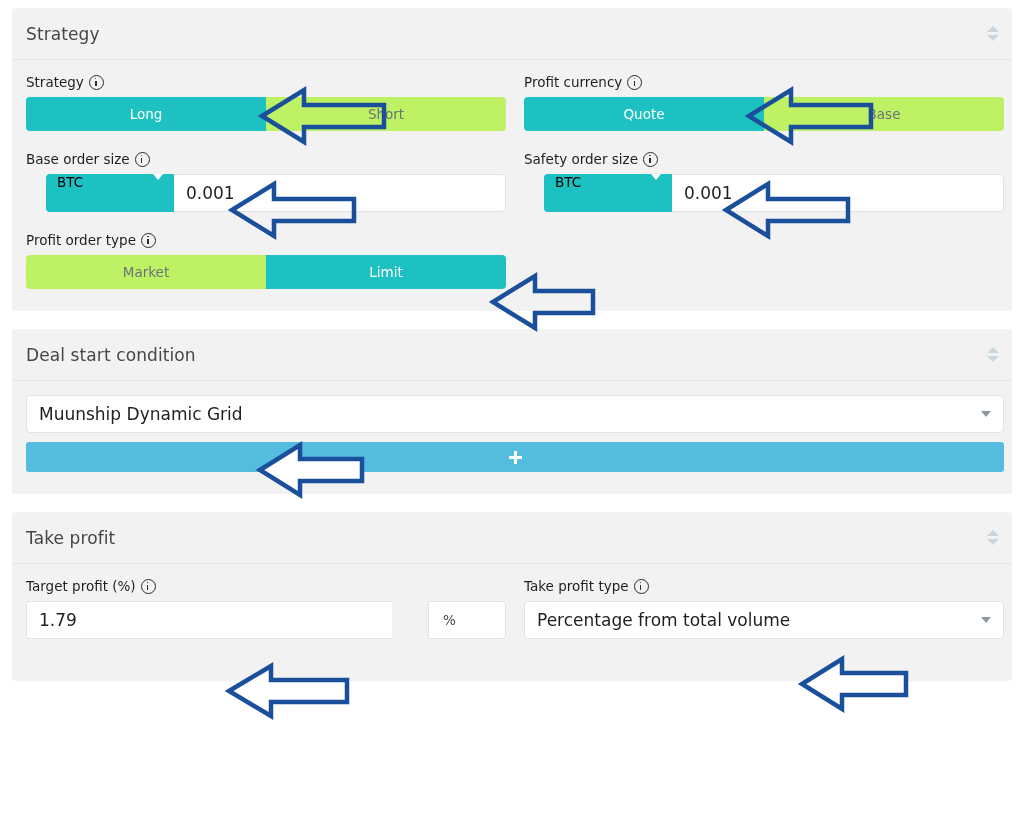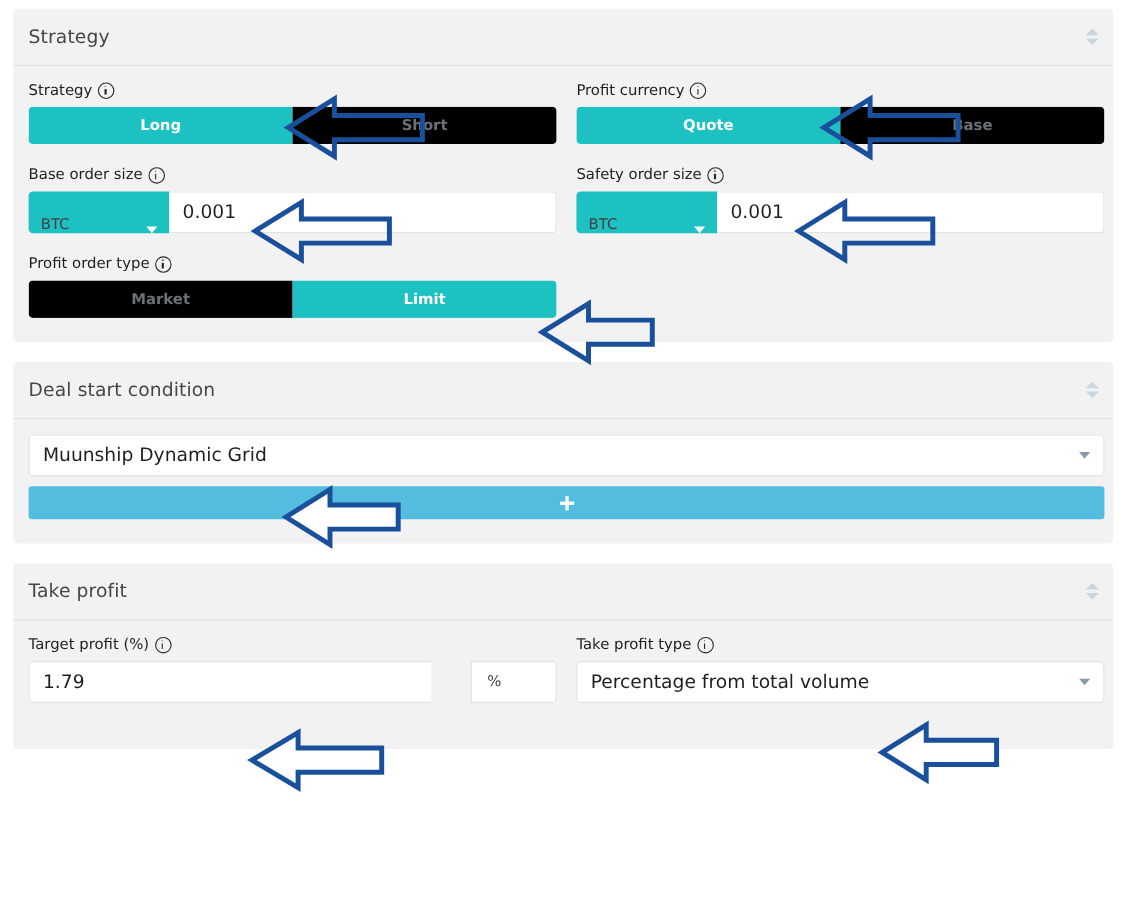--- a/index.html
+++ b/index.html
@@ -110,59 +110,59 @@
     background: #2b2b2b;
   }
 
   
   .seg {
     display: flex;
     height: 34px;
     border-radius: 4px;
     overflow: hidden;
     width: 100%;
-    font-weight: bold;
   }
   .seg-item {
     flex: 1 1 50%;
     display: flex;
     align-items: center;
     justify-content: center;
     font-size: 13.5px;
     cursor: pointer;
     user-select: none;
   }
   .seg-item.on {
     background: #1dc1c1;
     color: #ffffff;
   }
   .seg-item.off {
-    background: #000000;
+    background: #bef264;
     color: #6b7178;
     text-align: right;
   }
 
   
   .amount {
     display: flex;
     height: 38px;
     width: 100%;
   }
   .cur-select {
     width: 128px;
     flex: 0 0 128px;
     background: #1dc1c1;
-    color: #404040;
+    color: #000000;
     border-radius: 4px 0 0 4px;
     display: flex;
-    align-items: flex-end;
+    align-items: flex-start;
     padding: 0 11px;
     font-size: 13.5px;
     box-sizing: border-box;
     cursor: pointer;
+    margin-left: 20px;
   }
   .cur-caret {
     margin-left: auto;
     width: 0; height: 0;
     border-left: 5px solid transparent;
     border-right: 5px solid transparent;
     border-top: 6px solid #ffffff;
   }
   .amount-input {
     flex: 1 1 auto;

